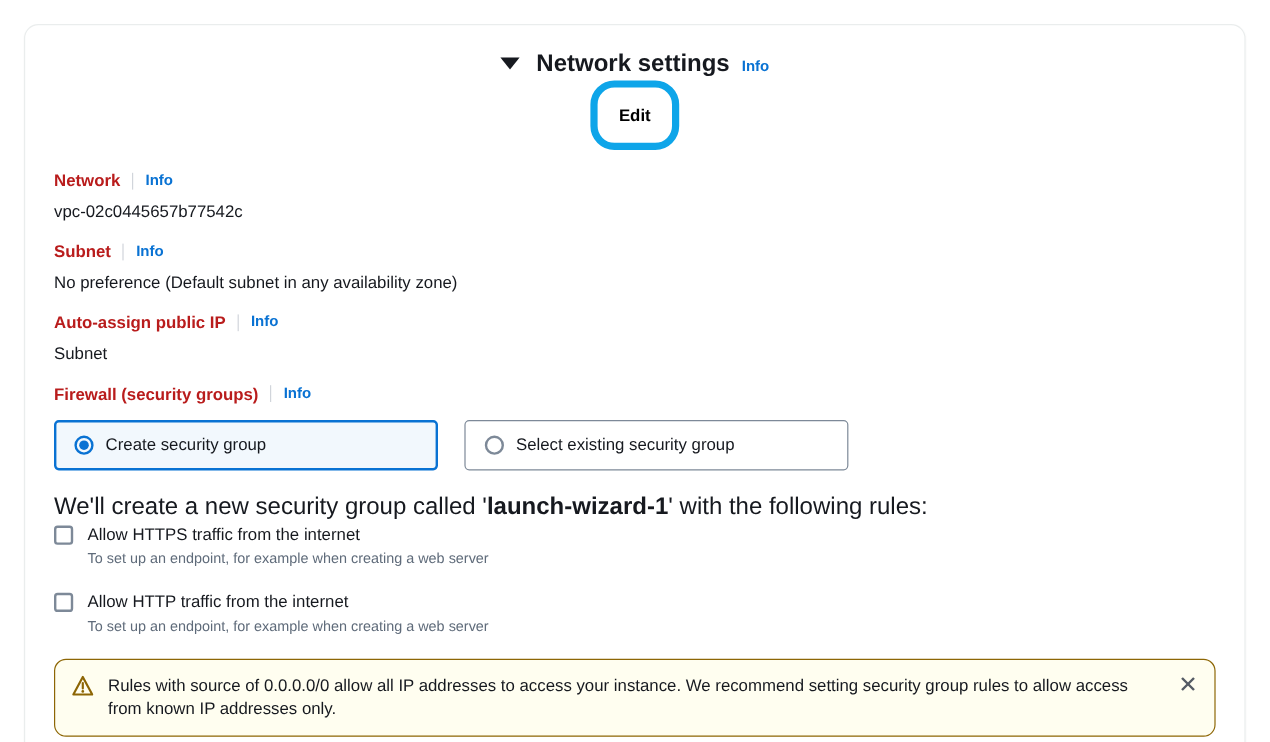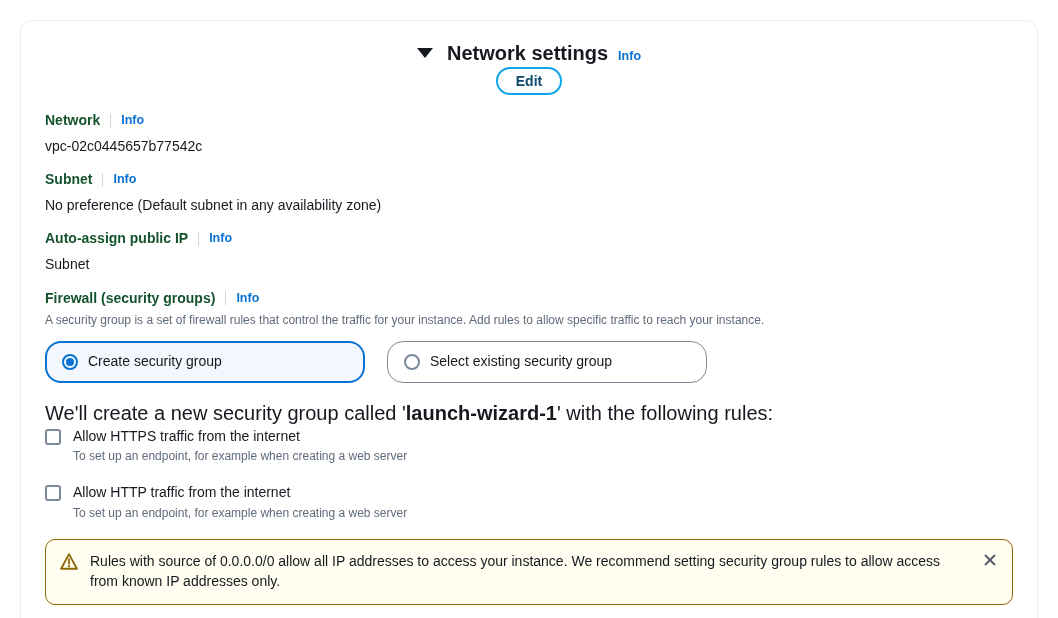--- a/index.html
+++ b/index.html
@@ -46,39 +46,39 @@
       color: #16191f;
     }
     .info-link {
       color: #0972d3;
       font-size: 12.5px;
       font-weight: 600;
       cursor: pointer;
       text-decoration: none;
     }
     .edit-btn {
-      border: 2px solid #0ea5e9;
-      color: #0c4a6e;
+      border: 6px solid #0ea5e9;
+      color: #000000;
       background: #fff;
       border-radius: 20px;
-      padding: 4px 18px;
+      padding: 15px 18px;
       font-weight: 700;
       font-size: 14px;
       cursor: pointer;
     }
     .field-block { margin-bottom: 14px; }
     .field-label-row {
       display: flex;
       align-items: center;
       gap: 10px;
     }
     .field-label {
       font-weight: 700;
       font-size: 14px;
-      color: #14532d;
+      color: #b91c1c;
     }
     .divider {
       width: 1px;
       height: 14px;
       background: #d1d5db;
     }
     .field-value {
       margin-top: 6px;
       font-size: 14px;
       color: #16191f;
@@ -92,21 +92,21 @@
       display: flex;
       gap: 22px;
       margin-top: 12px;
       margin-bottom: 16px;
     }
     .radio-tile {
       display: flex;
       align-items: center;
       gap: 10px;
       border: 1px solid #7d8998;
-      border-radius: 16px;
+      border-radius: 4px;
       padding: 10px 16px;
       font-size: 14px;
       width: 320px;
       cursor: pointer;
       background: #fff;
     }
     .radio-tile.selected {
       border: 2px solid #0972d3;
       background: #f2f8fd;
       padding: 9px 15px;
@@ -262,21 +262,20 @@
     </div>
     <div class="field-value">Subnet</div>
   </div>
 
   <div class="field-block">
     <div class="field-label-row">
       <span class="field-label">Firewall (security groups)</span>
       <span class="divider"></span>
       <a class="info-link">Info</a>
     </div>
-    <div class="field-desc">A security group is a set of firewall rules that control the traffic for your instance. Add rules to allow specific traffic to reach your instance.</div>
 
     <div class="radio-row">
       <div class="radio-tile selected">
         <span class="radio-circle">
             <span class="dot"></span>
           </span>
         <span>Create security group</span>
       </div>
       <div class="radio-tile">
         <span class="radio-circle"></span>

